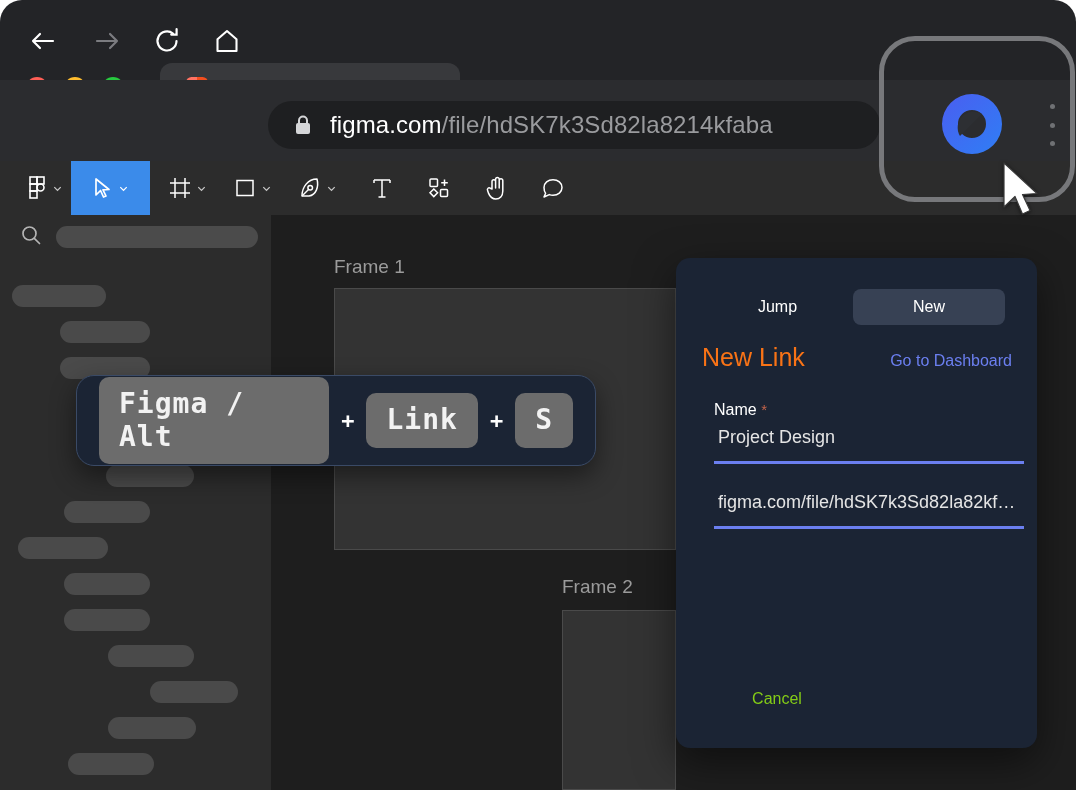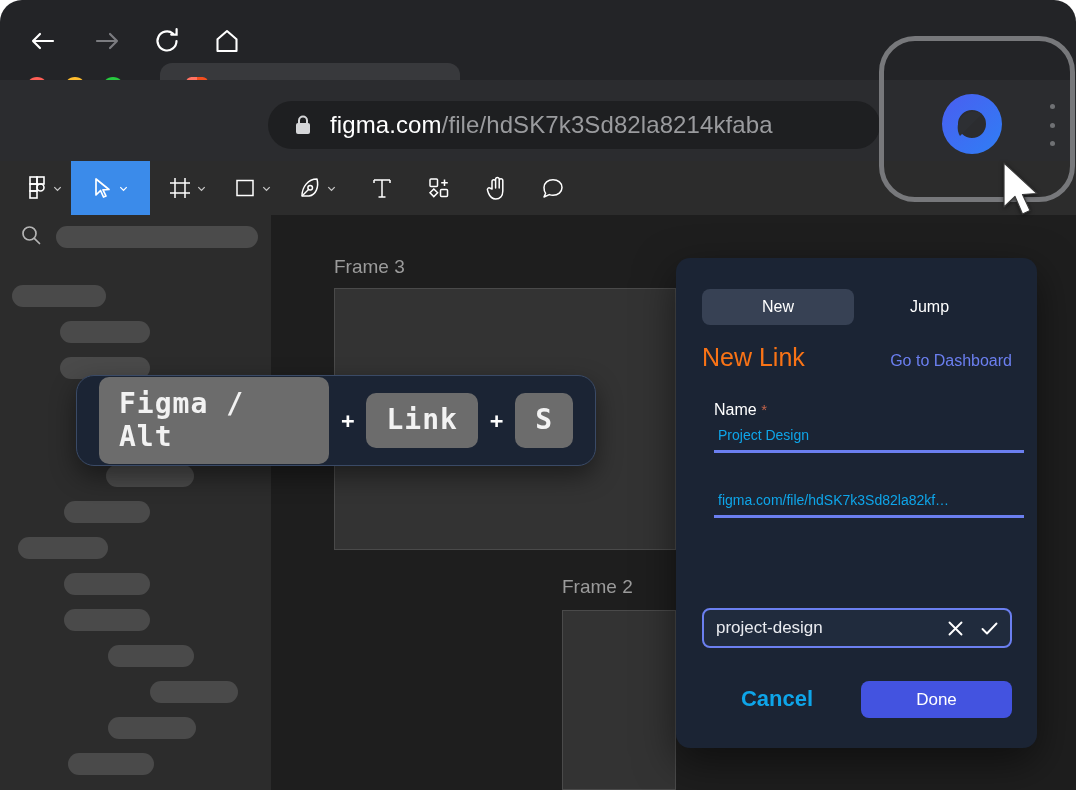--- a/index.html
+++ b/index.html
@@ -257,44 +257,43 @@
   }
   .panel-title { color: #f97316; font-size: 25px; font-weight: normal; }
   .dash-link { color: #6b7ff0; font-size: 16px; }
 
   .field { position: absolute; left: 38px; width: 310px; }
   .field-label {
     color: #ffffff; font-size: 16px; display: block; margin-bottom: 8px;
   }
   .req { color: #c4644a; font-size: 15px; }
   .field-value {
-    color: #0ea5e9; font-size: 14px;
-    padding: 0 4px 7px 4px;
+    color: #e5e5e5; font-size: 18px;
+    padding: 0 4px 13px 4px;
     border-bottom: 3px solid #6b7ff0;
     white-space: nowrap; overflow: hidden;
   }
   .shortcut-input {
     position: absolute; left: 702px; top: 608px;
     width: 310px; height: 40px;
     background: #202b3d;
     border: 2px solid #6b7ff0;
     border-radius: 8px;
     box-sizing: border-box;
     display: flex; align-items: center;
   }
   .shortcut-text { margin-left: 12px; color: #e9ebf0; font-size: 17px; flex: 1; }
   .si-btn { width: 26px; height: 26px; color: #ffffff; display: flex; align-items: center; justify-content: center; margin-right: 8px; }
 
   .btn-cancel {
     position: absolute; left: 739px; top: 681px;
     width: 76px; height: 36px;
-    color: #0ea5e9; font-size: 22px;
+    color: #84cc16; font-size: 16px;
     display: flex; align-items: center; justify-content: center;
     background: transparent;
-    font-weight: bold;
   }
   .btn-done {
     position: absolute; left: 861px; top: 681px;
     width: 151px; height: 37px;
     background: #4353e0;
     border-radius: 8px;
     color: #ffffff; font-size: 17px;
     display: flex; align-items: center; justify-content: center;
   }
 </style>
@@ -489,72 +488,58 @@
             <div class="layer-bar" style="left: 150px; top: 422px; width: 88px;"></div>
             <div class="layer-bar" style="left: 108px; top: 458px; width: 88px;"></div>
             <div class="layer-bar" style="left: 68px; top: 494px; width: 86px;"></div>
           </div>
       </div>
 
       <div class="canvas"></div>
     </div>
 
     <div id="frames-layer">
-        <div class="frame-label" style="left: 334px; top: 256px;">Frame 3</div>
+        <div class="frame-label" style="left: 334px; top: 256px;">Frame 1</div>
         <div class="frame-box" style="left: 334px; top: 288px; width: 342px; height: 262px;"></div>
         <div class="frame-label" style="left: 562px; top: 576px;">Frame 2</div>
         <div class="frame-box" style="left: 562px; top: 610px; width: 114px; height: 180px;"></div>
       </div>
 
     <div class="kbd-overlay">
       <span class="kbd">Figma / Alt</span>
       <span class="kbd-plus">+</span>
       <span class="kbd">Link</span>
       <span class="kbd-plus">+</span>
       <span class="kbd">S</span>
     </div>
 
     <div class="panel">
       <div class="panel-tabs">
+        <div class="ptab jump">Jump</div>
         <div class="ptab new">New</div>
-        <div class="ptab jump">Jump</div>
       </div>
 
       <div class="panel-head">
         <span class="panel-title">New Link</span>
         <span class="dash-link">Go to Dashboard</span>
       </div>
 
       <div class="field" style="top:143px">
         <span class="field-label"><span>Name</span> <span class="req">*</span></span>
         <div class="field-value">Project Design</div>
       </div>
 
       <div class="field" style="top:234px">
         <div class="field-value">figma.com/file/hdSK7k3Sd82la82kf…</div>
       </div>
 
     </div>
 
-    <div class="shortcut-input">
-      <span class="shortcut-text">project-design</span>
-      <span class="si-btn">
-        <svg width="19" height="19" viewBox="0 0 19 19" fill="none" stroke="currentColor" stroke-width="1.9" stroke-linecap="round">
-          <path d="M3.5 3.5 L15.5 15.5 M15.5 3.5 L3.5 15.5"></path>
-        </svg>
-      </span>
-      <span class="si-btn">
-        <svg width="21" height="21" viewBox="0 0 21 21" fill="none" stroke="currentColor" stroke-width="1.9" stroke-linecap="round" stroke-linejoin="round">
-          <path d="M3.5 11 L8 15.5 L17.5 5.5"></path>
-        </svg>
-      </span>
-    </div>
 
     <div class="btn-cancel">Cancel</div>
-    <div class="btn-done">Done</div>
 
     <div class="ext-highlight"></div>
     <div class="cursor">
       <svg width="46" height="62" viewBox="0 0 46 62">
         <path d="M4 3 L4 47 L15 36.5 L22.5 54 L30 50.5 L22.5 34.5 L37 33.5 Z" fill="#ffffff" stroke="#3a3a3a" stroke-width="1.2" stroke-linejoin="round"></path>
       </svg>
     </div>
 
   </div>
 </div>

